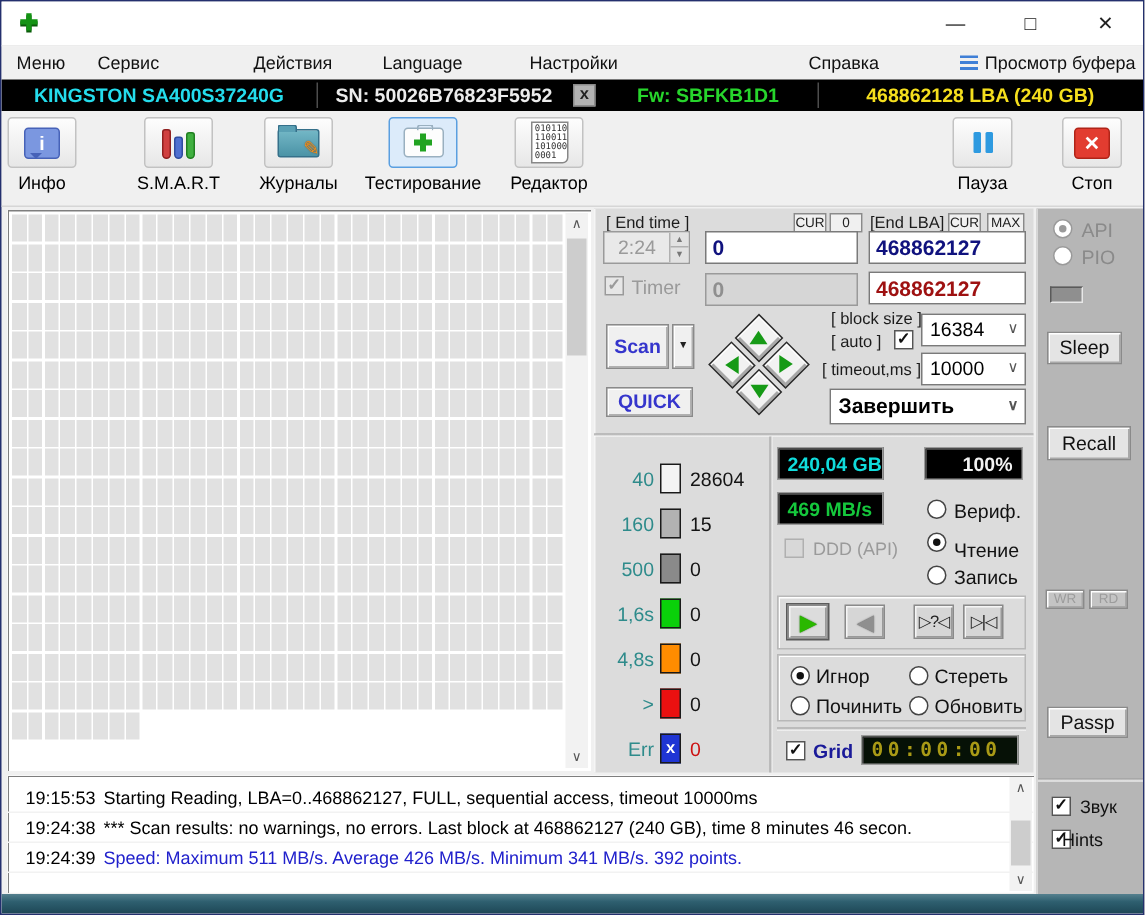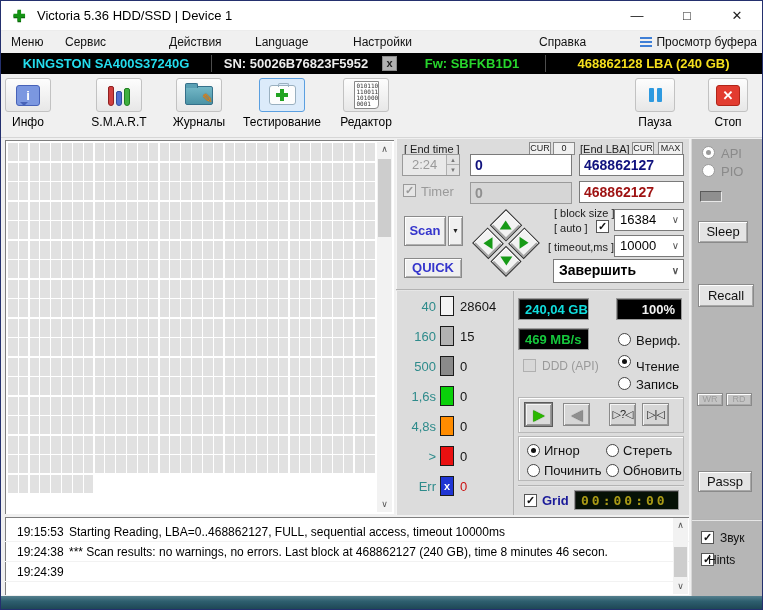--- a/index.html
+++ b/index.html
@@ -121,21 +121,21 @@
   .diamond{position:absolute;left:86px;top:80px;width:48px;height:48px;transform:rotate(45deg);
     display:grid;grid-template-columns:1fr 1fr;grid-template-rows:1fr 1fr;gap:3px}
   .dcell{background:#f2f2f2;border:1px solid #2a2a2a;box-shadow:inset 1px 1px 0 #fff,inset -2px -2px 0 #a8a8a8;
     display:flex;align-items:center;justify-content:center}
   .dcell span{transform:rotate(-45deg);display:block}
   .tri-up{width:0;height:0;border-left:6px solid transparent;border-right:6px solid transparent;border-bottom:9px solid #169a16}
   .tri-dn{width:0;height:0;border-left:6px solid transparent;border-right:6px solid transparent;border-top:9px solid #169a16}
   .tri-lf{width:0;height:0;border-top:6px solid transparent;border-bottom:6px solid transparent;border-right:9px solid #169a16}
   .tri-rt{width:0;height:0;border-top:6px solid transparent;border-bottom:6px solid transparent;border-left:9px solid #169a16}
   
-  .statscol{position:absolute;left:0;top:152px;width:117px;bottom:0;}
+  .statscol{position:absolute;left:0;top:152px;width:117px;bottom:0;padding-top:13px}
   .statrow{display:flex;align-items:center;height:30px}
   .statlbl{width:40px;text-align:right;color:#2e8b8b;font-size:13px}
   .statblk{width:14px;height:20px;border:1px solid #1a1a1a;margin:0 6px 0 4px;font-weight:bold;color:#fff;
     font-size:11px;text-align:center;line-height:18px}
   .statcnt{font-size:13px;color:#141414}
   
   .lcd{position:absolute;background:#000;border:1px solid #9a9a9a;box-shadow:inset 1px 1px 0 #444;
     font-weight:bold;font-size:13px;display:flex;align-items:center;padding:0 6px;white-space:nowrap}
   .lcd.cyan{color:#10dcdc}.lcd.green{color:#15c83c}.lcd.white{color:#f2f2f2;justify-content:flex-end}
   .lcd.timer{font-family:"DejaVu Sans Mono",monospace;background:#061106;color:#a99a16;letter-spacing:3px;
@@ -176,21 +176,20 @@
   .strip{position:absolute;left:0;right:0;top:595px;height:13px;
     background:linear-gradient(180deg,#55808e 0%,#2e5f6f 40%,#1e4756 100%)}
 </style>
 </head>
 <body>
 
 <div class="app">
 
   <div class="titlebar">
     <span class="appicon">✚</span>
-    <span class="apptitle">Victoria 5.36 HDD/SSD | Device 1</span>
     <div class="wctrls">
       <span class="wbtn">—</span>
       <span class="wbtn">□</span>
       <span class="wbtn">✕</span>
     </div>
   </div>
 
   <div class="menubar">
     <span class="menuitem">Меню</span>
     <span class="menuitem">Сервис</span>
@@ -1030,20 +1029,21 @@
         <div class="lrow">
           <span class="ltime">19:15:53</span>
           <span class="ltext">Starting Reading, LBA=0..468862127, FULL, sequential access, timeout 10000ms</span>
         </div>
         <div class="lrow">
           <span class="ltime">19:24:38</span>
           <span class="ltext">*** Scan results: no warnings, no errors. Last block at 468862127 (240 GB), time 8 minutes 46 secon.</span>
         </div>
         <div class="lrow">
           <span class="ltime">19:24:39</span>
+          <span class="ltext blue">Speed: Maximum 511 MB/s. Average 426 MB/s. Minimum 341 MB/s. 392 points.</span>
         </div>
       </div>
     <div class="vscroll logscroll">
       <span class="up"></span>
       <span class="thumb logthumb"></span>
       <span class="dn"></span>
     </div>
   </div>
 
   <div class="strip"></div>

